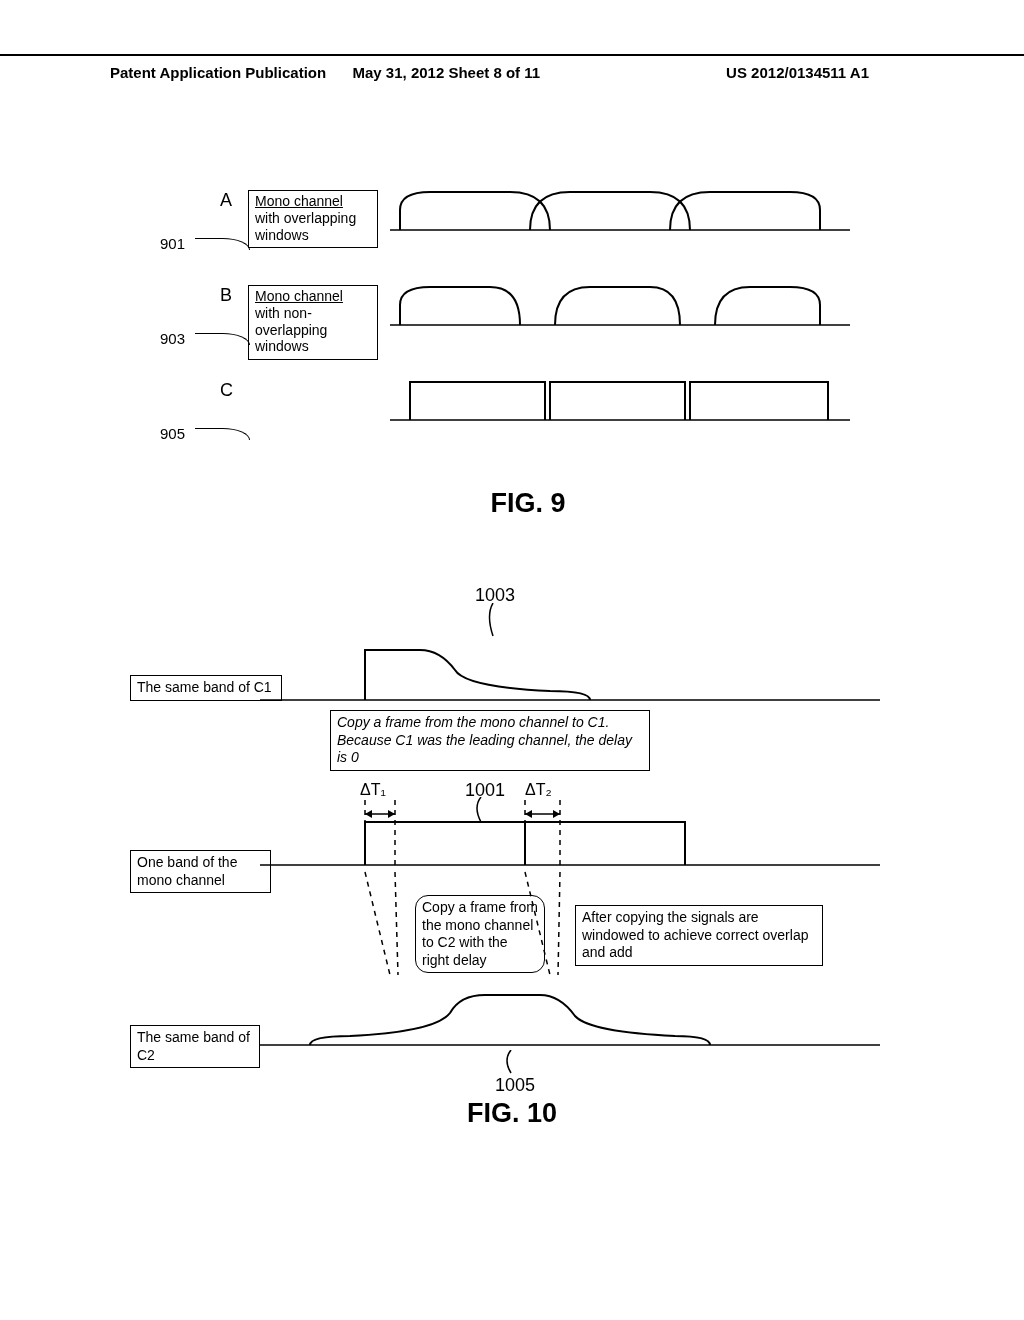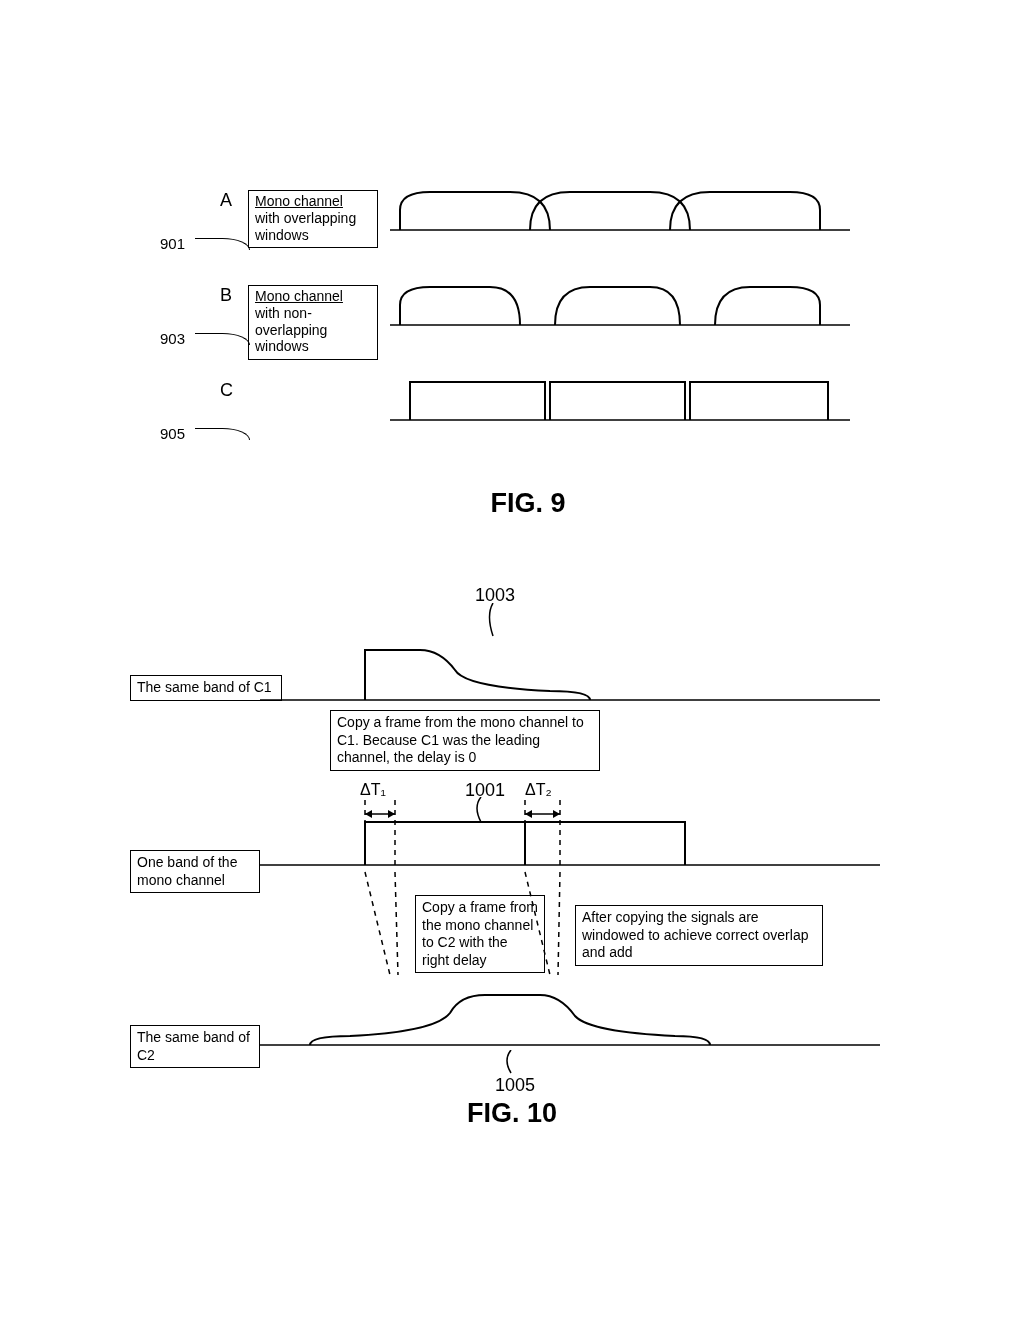--- a/index.html
+++ b/index.html
@@ -119,20 +119,25 @@
     font-size: 18px;
     line-height: 1.2;
   }
 
 </style>
 </head>
 <body>
 
 <div class="page">
 
+  <div class="header">
+    <span class="left">Patent Application Publication</span>
+    <span class="mid">May 31, 2012  Sheet 8 of 11</span>
+    <span class="right">US 2012/0134511 A1</span>
+  </div>
 
   <div class="fig9">
 
     <div class="fig9-row">
       <span class="row-letter">A</span>
       <div class="label-box">
         <span class="label-underline">Mono channel</span>
         <span>with overlapping windows</span>
       </div>
       <span class="leader-num">901</span>
@@ -184,31 +189,31 @@
       <path d="M7 0 Q0 12 7 33" fill="none" stroke="#000" stroke-width="1.5"></path>
     </svg>
 
     <div class="label-box" style="left:0; top:70px; width:152px;">The same band of C1</div>
     <svg style="left:130px; top:30px; width:620px; height:70px;">
       <line x1="0" y1="65" x2="620" y2="65" stroke="#000" stroke-width="1.5"></line>
 
       <path d="M105 65 L105 15 L160 15 Q180 15 195 35 Q205 52 290 56 Q330 56 330 65" fill="none" stroke="#000" stroke-width="2"></path>
     </svg>
 
-    <div class="label-box" style="left:200px; top:105px; width:270px;">Copy a frame from the mono channel to C1. Because C1 was the leading channel, the delay is 0</div>
+    <div class="label-box" style="left:200px; top:105px; width:320px;font-style:italic;">Copy a frame from the mono channel to C1. Because C1 was the leading channel, the delay is 0</div>
 
     <span class="small-text" style="left:230px; top:175px; font-size:16px;">ΔT₁</span>
     <span class="small-text" style="left:395px; top:175px; font-size:16px;">ΔT₂</span>
 
     <span class="small-text" style="left:335px; top:175px;">1001</span>
     <svg style="left:343px; top:192px; width:16px; height:28px;">
       <path d="M8 0 Q0 10 8 25" fill="none" stroke="#000" stroke-width="1.5"></path>
     </svg>
 
-    <div class="label-box" style="left:0; top:245px; width:130px;">One band of the mono channel</div>
+    <div class="label-box" style="left:0; top:245px; width:141px;">One band of the mono channel</div>
     <svg style="left:130px; top:195px; width:620px; height:180px;">
       <line x1="0" y1="65" x2="620" y2="65" stroke="#000" stroke-width="1.5"></line>
 
       <line x1="105" y1="14" x2="135" y2="14" stroke="#000" stroke-width="1.5"></line>
       <polygon points="105,14 112,10 112,18" fill="#000"></polygon>
       <polygon points="135,14 128,10 128,18" fill="#000"></polygon>
 
       <line x1="265" y1="14" x2="300" y2="14" stroke="#000" stroke-width="1.5"></line>
       <polygon points="265,14 272,10 272,18" fill="#000"></polygon>
       <polygon points="300,14 293,10 293,18" fill="#000"></polygon>
@@ -220,21 +225,21 @@
 
       <path d="M105 65 L105 22 L265 22 L265 65" fill="none" stroke="#000" stroke-width="2"></path>
       <path d="M265 65 L265 22 L425 22 L425 65" fill="none" stroke="#000" stroke-width="2"></path>
 
       <line x1="105" y1="72" x2="130" y2="175" stroke="#000" stroke-width="1.5" stroke-dasharray="5,5"></line>
       <line x1="135" y1="72" x2="138" y2="175" stroke="#000" stroke-width="1.5" stroke-dasharray="5,5"></line>
       <line x1="265" y1="72" x2="290" y2="175" stroke="#000" stroke-width="1.5" stroke-dasharray="5,5"></line>
       <line x1="300" y1="72" x2="298" y2="175" stroke="#000" stroke-width="1.5" stroke-dasharray="5,5"></line>
     </svg>
 
-    <div class="label-box" style="left:285px; top:290px; width:130px;">Copy a frame from the mono channel to C2 with the right delay</div>
+    <div class="label-box" style="left:285px; top:290px; width:130px;border-radius:13px;">Copy a frame from the mono channel to C2 with the right delay</div>
 
     <div class="label-box" style="left:445px; top:300px; width:248px;">After copying the signals are windowed to achieve correct overlap and add</div>
 
     <div class="label-box" style="left:0; top:420px; width:130px;">The same band of C2</div>
     <svg style="left:130px; top:375px; width:620px; height:75px;">
       <line x1="0" y1="65" x2="620" y2="65" stroke="#000" stroke-width="1.5"></line>
 
       <path d="M50 65 Q50 56 90 56 Q175 52 190 33 Q200 15 225 15 L280 15 Q300 15 315 36 Q330 52 415 56 Q450 56 450 65" fill="none" stroke="#000" stroke-width="2"></path>
     </svg>
 

